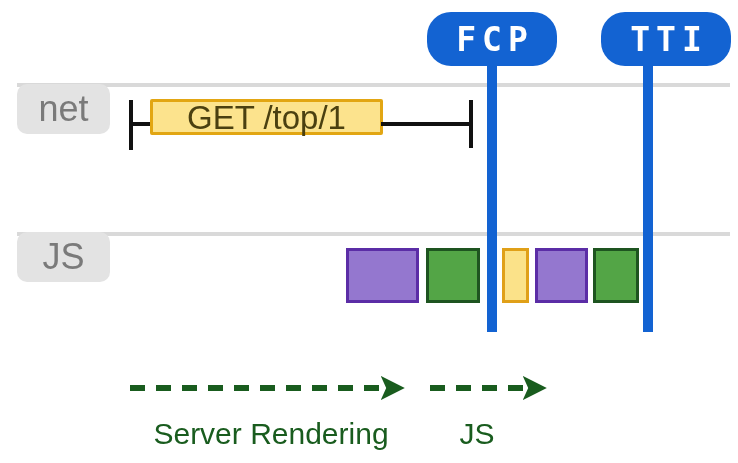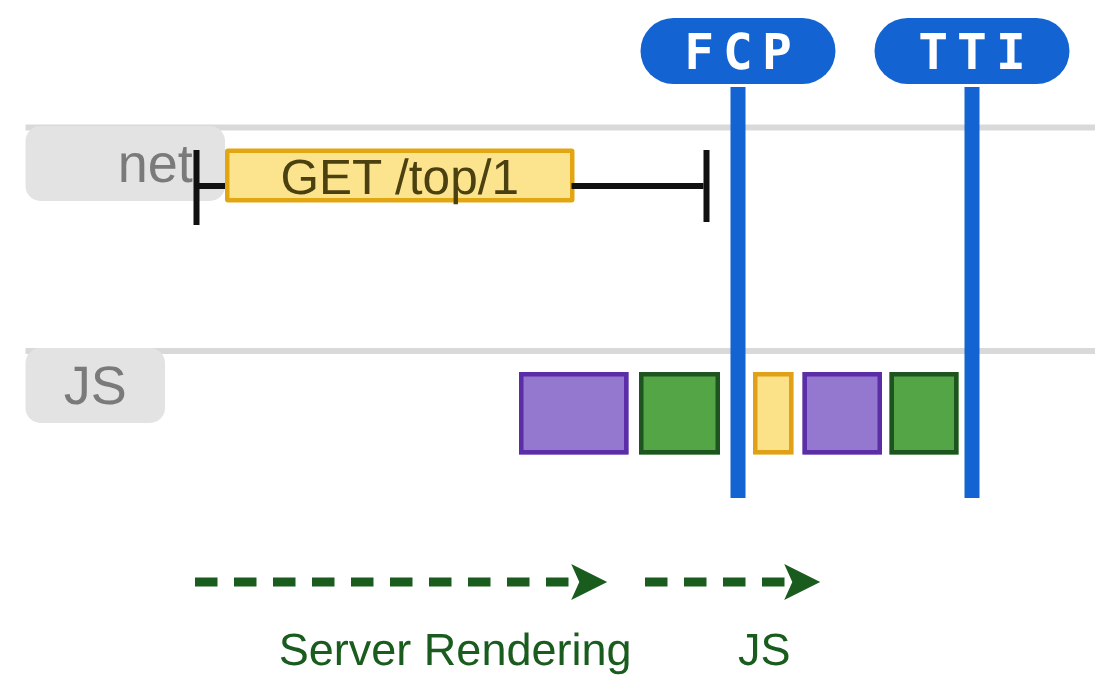--- a/index.html
+++ b/index.html
@@ -47,56 +47,56 @@
     height: 50px;
     background: var(--tab-bg);
     border-radius: 10px;
     color: var(--tab-text);
     font-size: 36px;
     display: flex;
     align-items: center;
     justify-content: center;
     line-height: 1;
   }
-  .row-tab.net { top: 84px; padding-left: 40px; }
+  .row-tab.net { top: 84px; }
   .row-tab.js  { top: 232px; }
 
   
   .marker-line {
     position: absolute;
     top: 58px;
     height: 274px;
     width: 10px;
     background: var(--blue);
   }
   .marker-line.fcp { left: 487px; }
   .marker-line.tti { left: 643px; }
 
   
   .marker-label {
     position: absolute;
     top: 12px;
     width: 130px;
-    height: 44px;
+    height: 54px;
     background: var(--blue);
     border-radius: 24px;
     color: #ffffff;
     font-family: "DejaVu Sans Mono", monospace;
     font-weight: bold;
     font-size: 33px;
     letter-spacing: 6px;
     padding-left: 6px;
     box-sizing: border-box;
     display: flex;
     align-items: center;
     justify-content: center;
     line-height: 1;
   }
   .marker-label.fcp { left: 427px; }
-  .marker-label.tti { left: 583px; text-align: center; }
+  .marker-label.tti { left: 601px; text-align: center; }
 
   
   .tick {
     position: absolute;
     width: 4px;
     background: var(--whisker-black);
   }
   .tick.left  { left: 129px; top: 100px; height: 50px; }
   .tick.right { left: 469px; top: 100px; height: 48px; }
   .whisker {
@@ -152,21 +152,21 @@
     stroke-width: 6;
     stroke-dasharray: 15 11;
   }
   .arrows .head { fill: var(--arrow-green); }
 
   .legend-label {
     position: absolute;
     top: 417px;
     color: var(--arrow-green);
     font-size: 30px;
-    text-align: right;
+    text-align: center;
     line-height: 1.1;
   }
   .legend-label.sr { left: 121px; width: 300px; }
   .legend-label.jsphase { left: 427px; width: 100px; }
 </style>
 </head>
 <body>
 
 <div class="stage">
 

